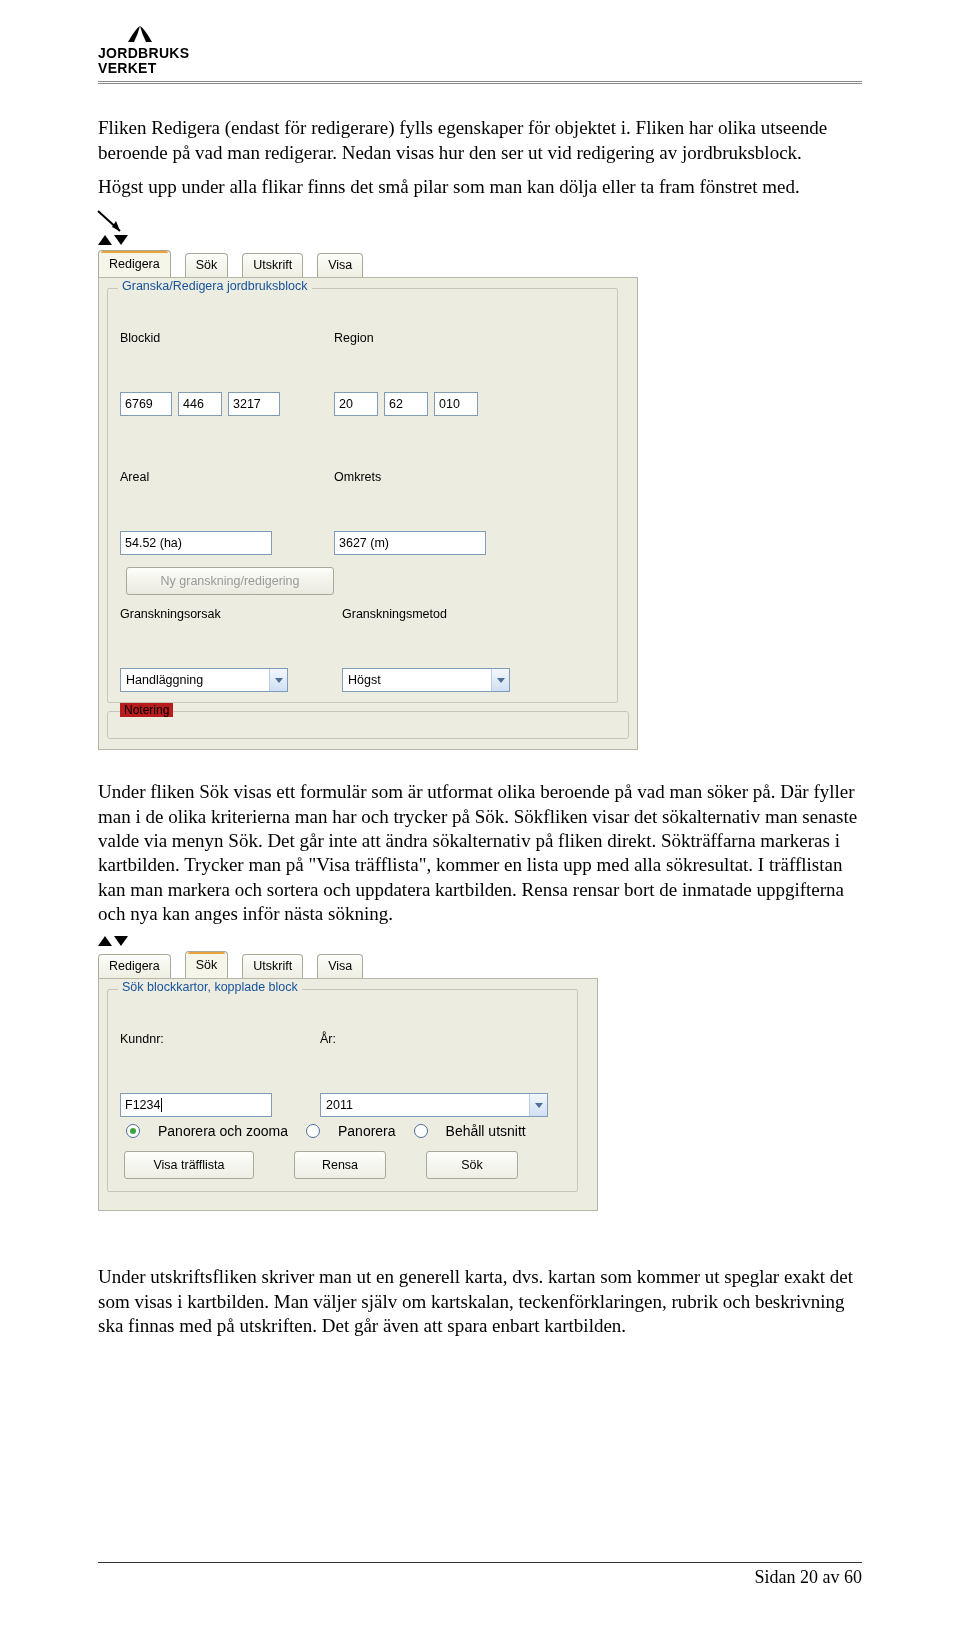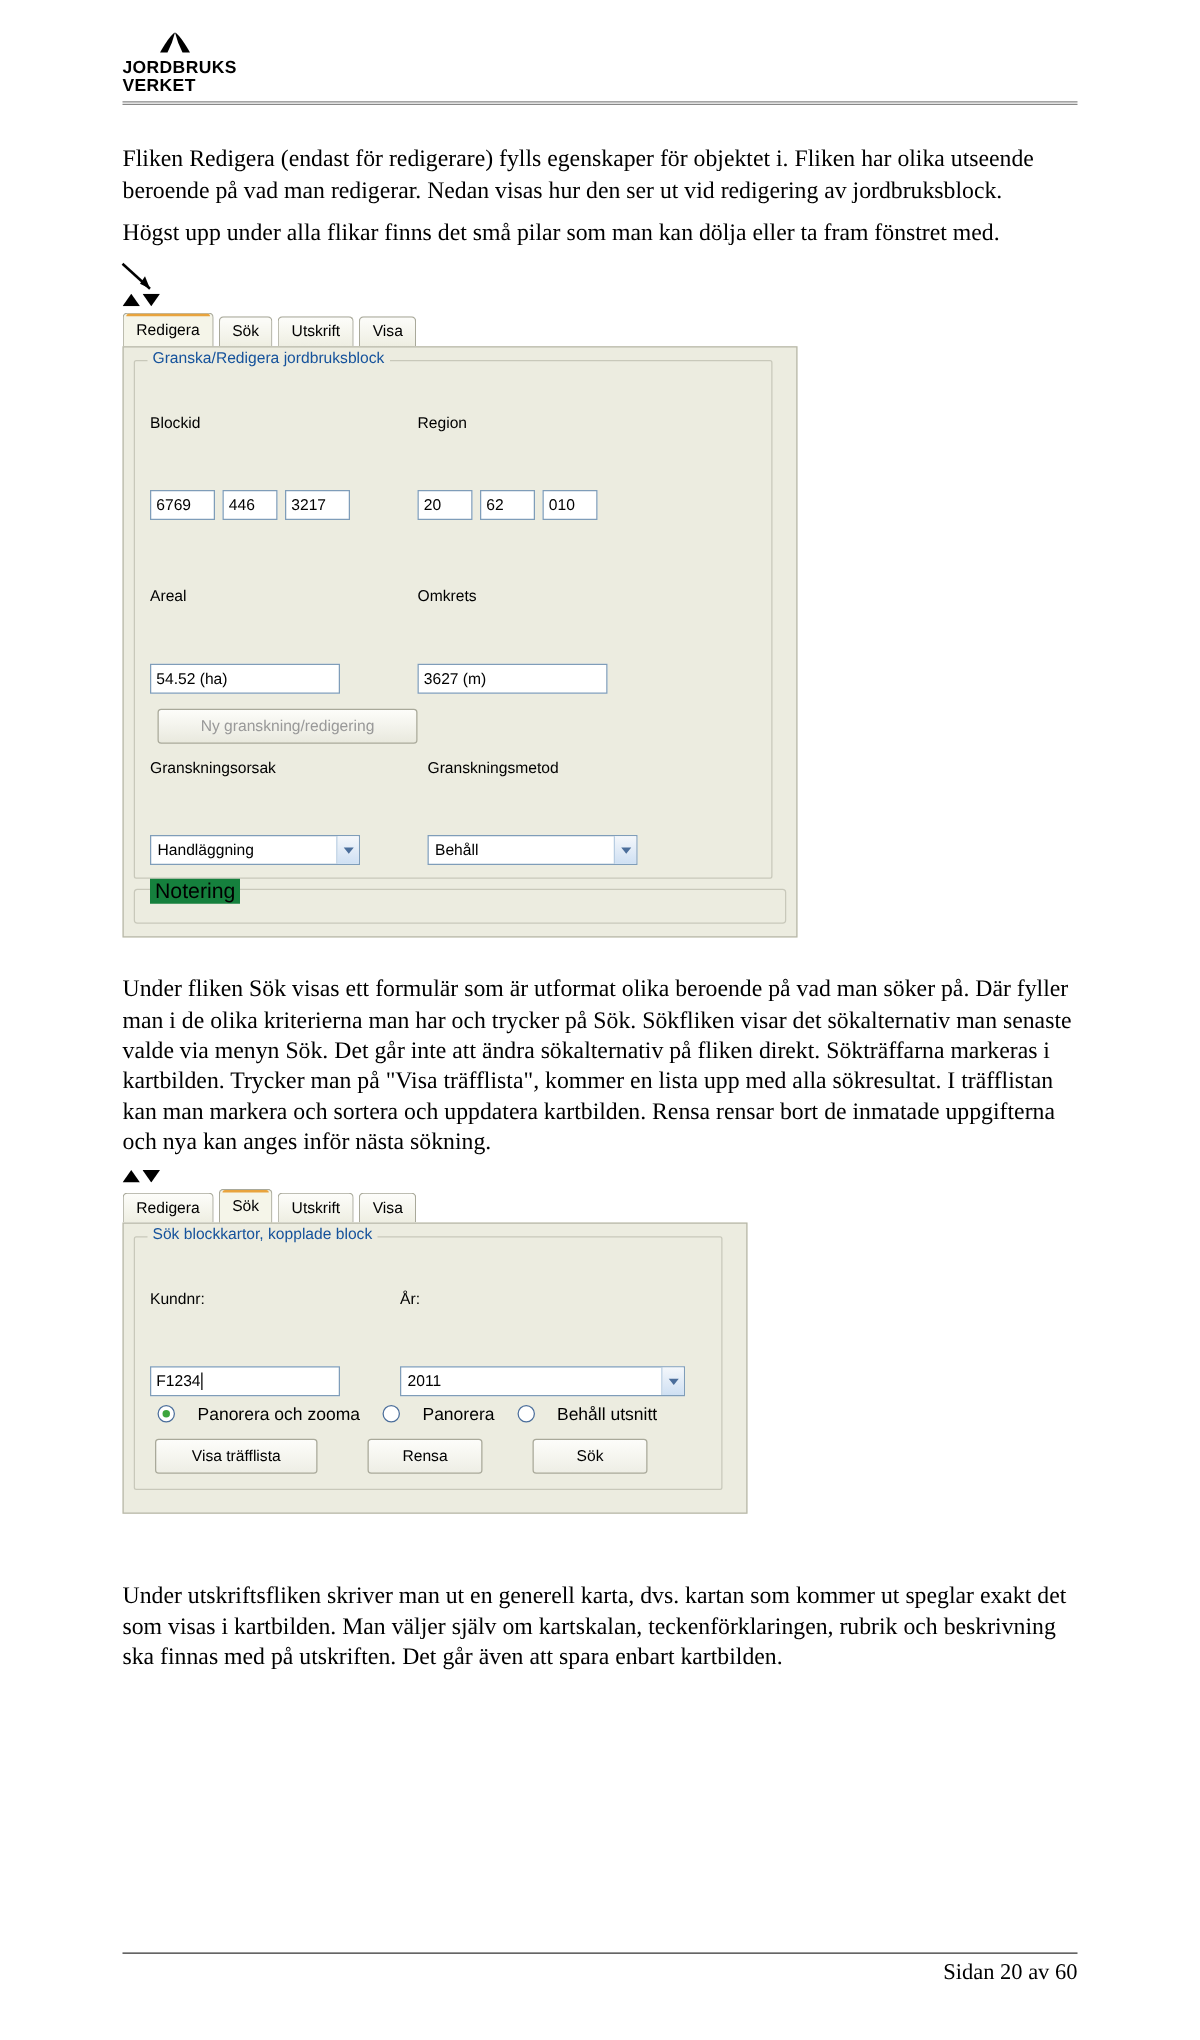--- a/index.html
+++ b/index.html
@@ -63,21 +63,21 @@
     gap: 0;
     height: 28px;
     margin-top: 4px;
   }
   .tab {
     border: 1px solid #a9a99a;
     border-bottom: none;
     border-radius: 4px 4px 0 0;
     padding: 4px 10px 5px 10px;
     background: linear-gradient(#fdfdfa,#eeeee2);
-    margin-right: 4px;
+    margin-right: 14px;
     font-size: 12.5px;
   }
   .tab.active {
     background: #f5f5e9;
     padding-top: 6px;
     padding-bottom: 7px;
     position: relative;
     top: 1px;
   }
   .tab.active::before {
@@ -181,22 +181,22 @@
   .col { display:flex; flex-direction:column;gap:44px; }
   .noterow {
     border: 1px solid #c8c8ba;
     border-radius:3px;
     height: 28px;
     margin: 2px 2px 0 2px;
     position: relative;
     background:#ecece0;
   }
   .noterow .ntitle {
-    position:absolute; top:-9px; left:12px; background:#15803d;
-    font-size:17px; padding:0 4px;
+    position:absolute; top:-9px; left:12px; background:#b91c1c;
+    font-size:12px; padding:0 4px;
   }
   
   .radio-row { display:flex; gap:18px; margin:6px 0 12px 6px; align-items:center; }
   .radio {
     width:14px;height:14px;border:1px solid #4b6e9b;border-radius:50%;
     background:#fff;display:inline-flex;align-items:center;justify-content:center;
   }
   .radio.sel::after{content:"";width:6px;height:6px;border-radius:50%;background:#3da53d;}
   .radio-lbl { font-size:14px; }
   .btnrow { display:flex; gap:40px; margin-left:4px; }
@@ -290,21 +290,21 @@
           <div class="col">
             <div class="label">Granskningsorsak</div>
             <div class="combo w160">
               <span>Handläggning</span>
               <span class="cbtn"></span>
             </div>
           </div>
           <div class="col">
             <div class="label">Granskningsmetod</div>
             <div class="combo w160">
-              <span>Behåll</span>
+              <span>Högst</span>
               <span class="cbtn"></span>
             </div>
           </div>
         </div>
       </div>
       <div class="noterow">
         <div class="ntitle">Notering</div>
       </div>
     </div>
   </div>

